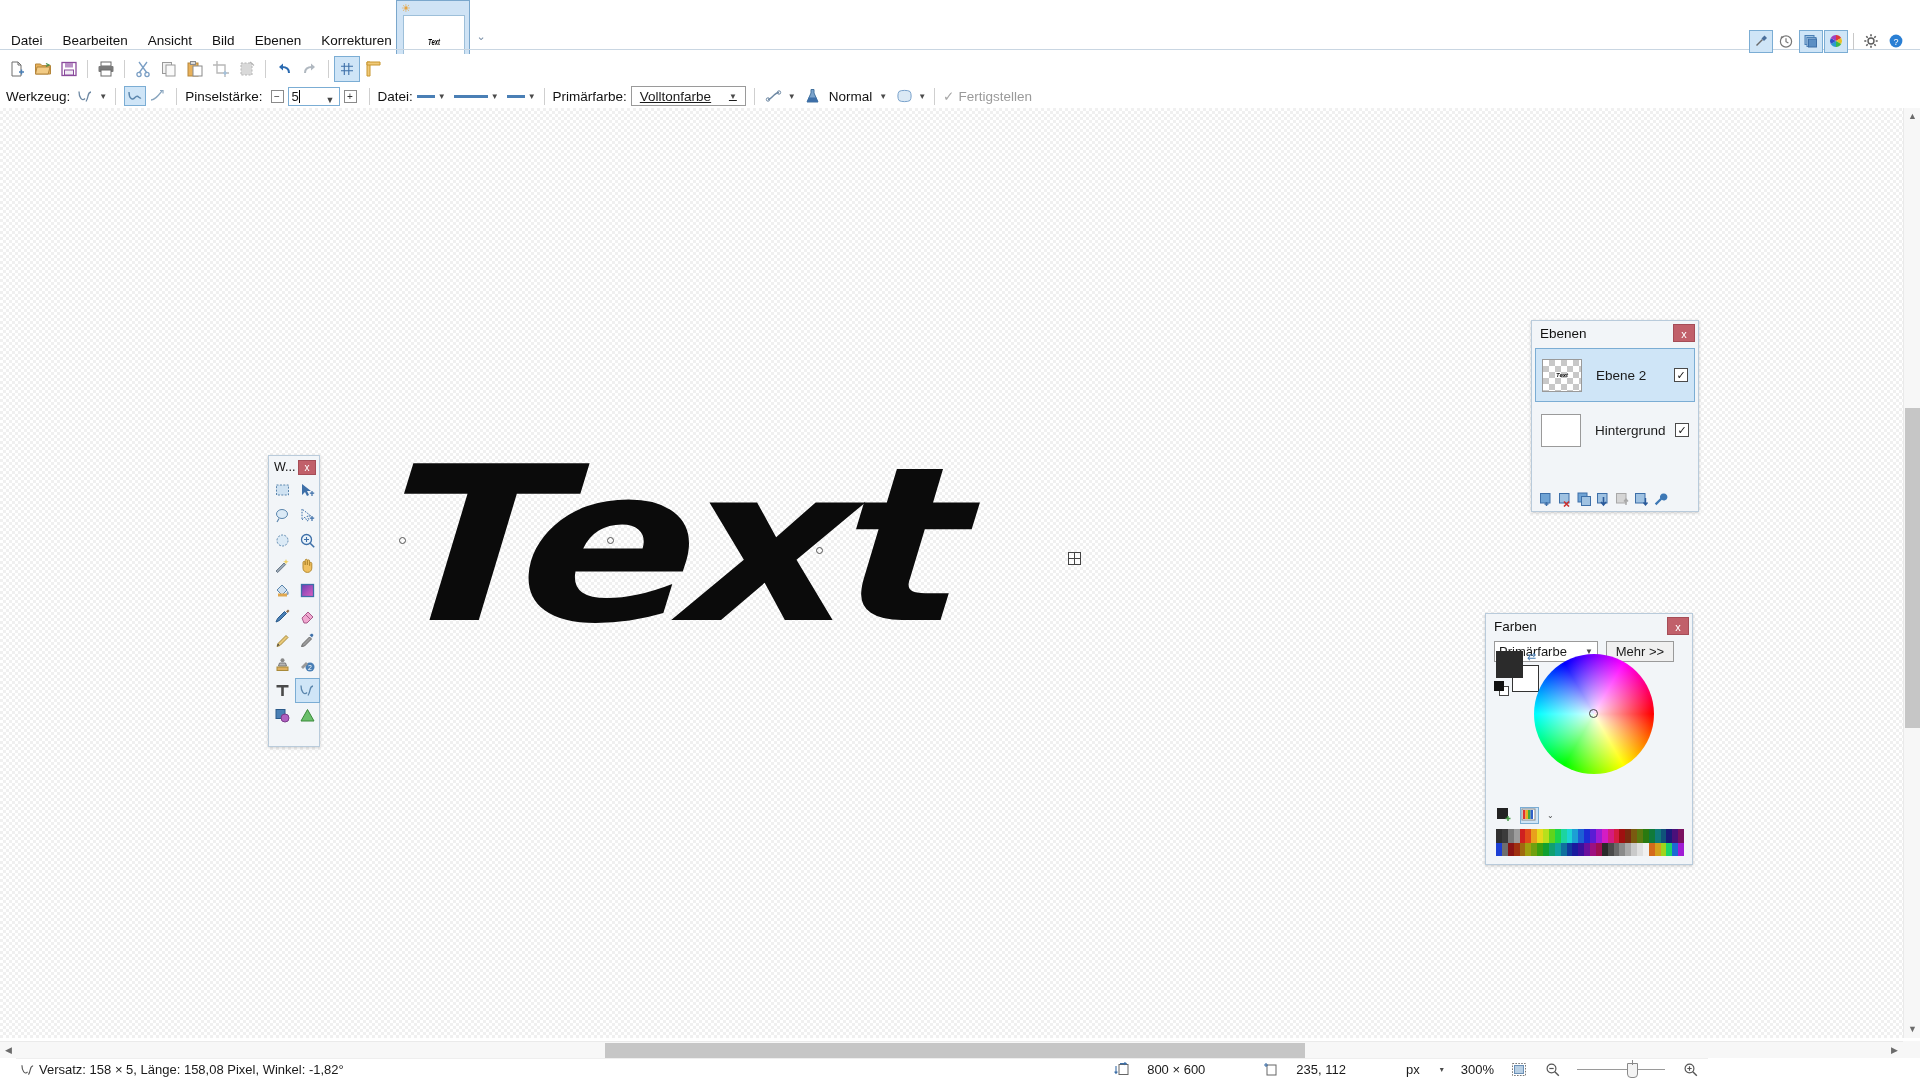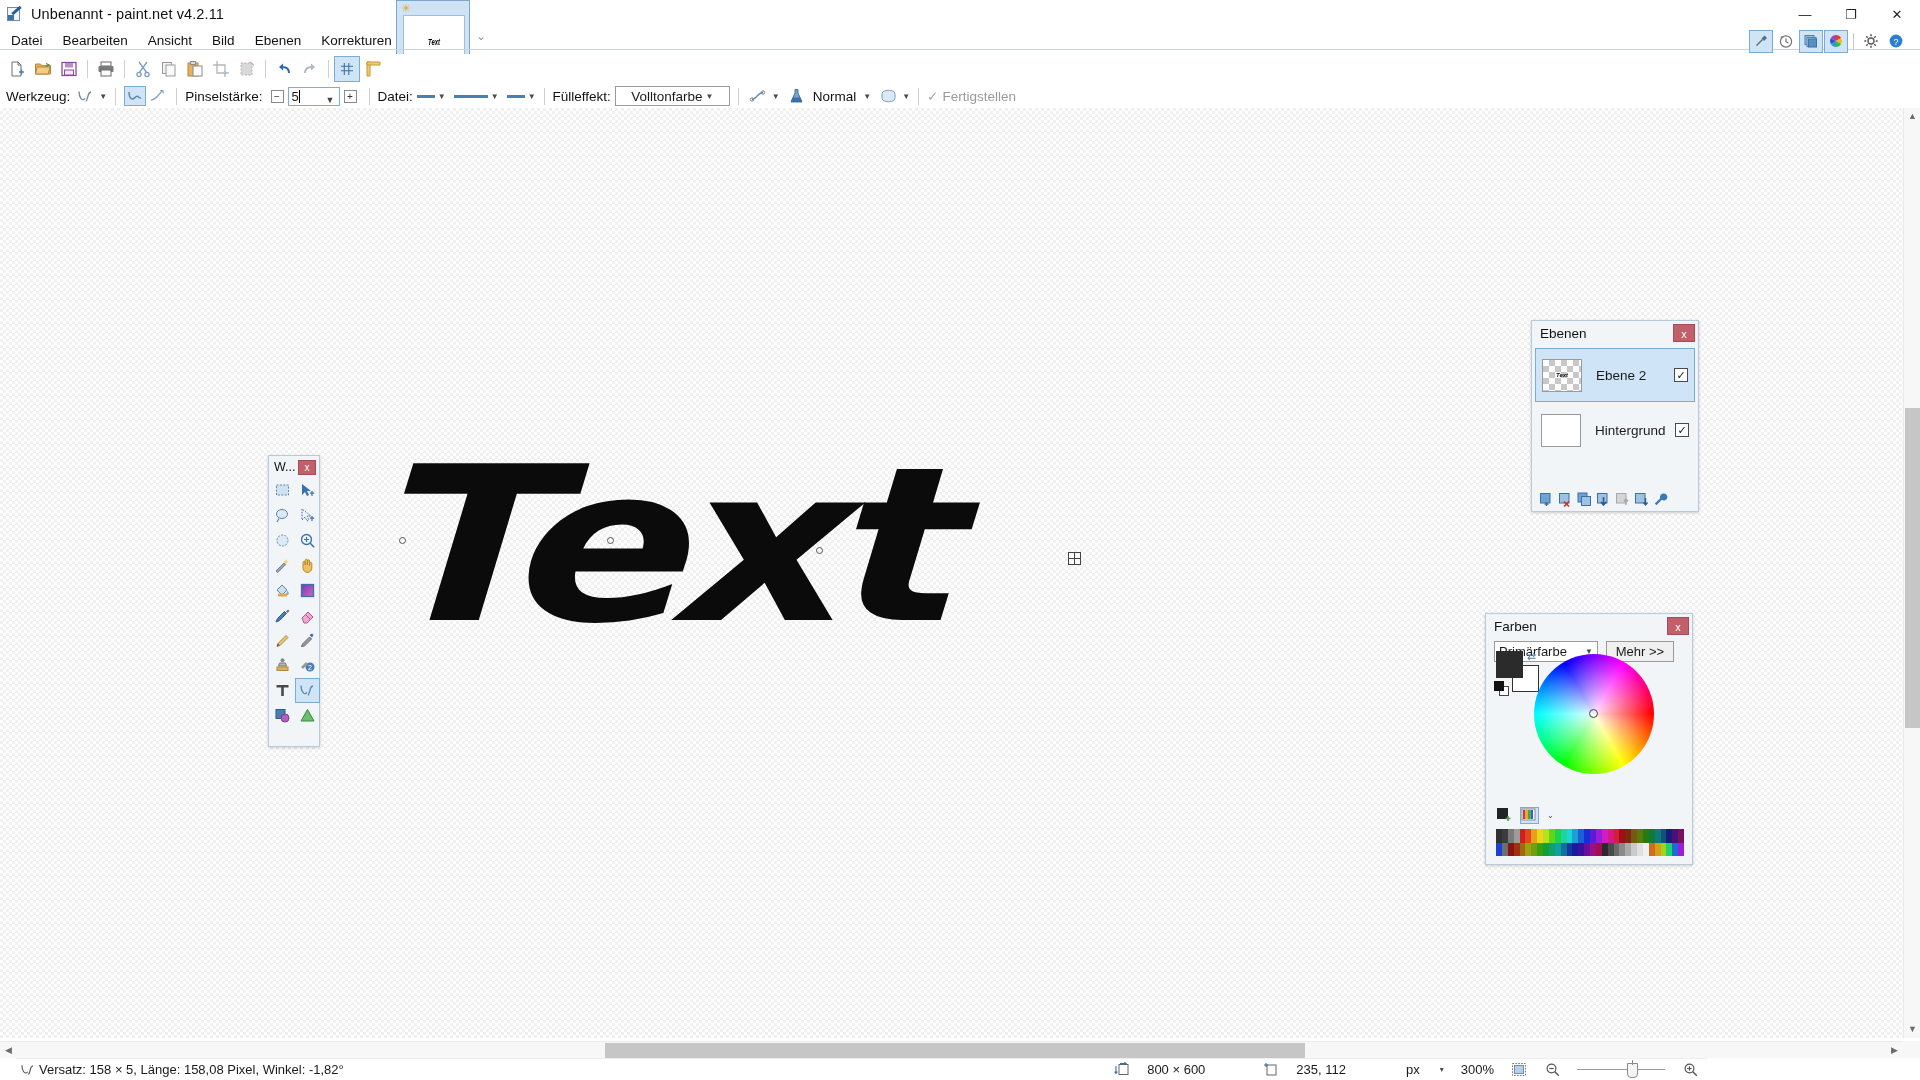--- a/index.html
+++ b/index.html
@@ -137,22 +137,23 @@
   }
   .spin-box .sb-caret {
     position:absolute; right:4px; top:4px; font-size:9px; color:#444;
   }
   .pm-btn {
     width: 13px; height: 13px; border: 1px solid #8a8a8a; background: #fff;
     font-size: 10px; line-height: 11px; text-align: center; color: #333; margin: 0 4px;
   }
   .combo {
     height: 20px; border: 1px solid #9a9a9a; background: #fff;
-    display: flex; align-items: center; padding: 0 20px; font-size: 13.5px;
-    justify-content: center;
+    display: flex; align-items: center; padding: 0 8px; font-size: 13.5px;
+    justify-content: space-between;
+    text-decoration: underline;
   }
   .line-swatch { display:inline-block; height:3px; background:#4a7fb5; vertical-align:3px;}
 
   
   .canvasarea {
     position: absolute; left: 0; top: 108px; width: 1920px; height: 930px;
     background: #ffffff;
     background-image:
       linear-gradient(45deg, #f0f0f0 25%, transparent 25%, transparent 75%, #f0f0f0 75%),
       linear-gradient(45deg, #f0f0f0 25%, transparent 25%, transparent 75%, #f0f0f0 75%);
@@ -345,33 +346,20 @@
   }
   .zoom-slider .knob:before {
     content:""; position:absolute; left:4px; top:-4px; width:1px; height:5px; background:#8a8a8a;
   }
 </style>
 </head>
 <body>
 
 <div id="app">
 
-  <div class="titlebar">
-    <div class="title-icon">
-      <div class="ti-page"></div>
-        <div class="ti-brush"></div>
-        <div class="ti-blue"></div>
-    </div>
-    <div class="title-text">Unbenannt - paint.net v4.2.11</div>
-    <div class="win-controls">
-      <div class="win-btn">—</div>
-      <div class="win-btn">❐</div>
-      <div class="win-btn close">✕</div>
-    </div>
-  </div>
 
   <div class="menubar">
     <div class="menu-item">Datei</div>
     <div class="menu-item">Bearbeiten</div>
     <div class="menu-item">Ansicht</div>
     <div class="menu-item">Bild</div>
     <div class="menu-item">Ebenen</div>
     <div class="menu-item">Korrekturen</div>
     <div class="menu-item">Effekte</div>
   </div>
@@ -563,21 +551,21 @@
     <span class="pm-btn">+</span>
     <div class="opt-sep"></div>
     <span class="opt-label">Datei:</span>
     <span class="line-swatch" style="width:18px;"></span>
     <span class="caret">▼</span>
     <span class="line-swatch" style="width:34px;margin-left:8px;"></span>
     <span class="caret">▼</span>
     <span class="line-swatch" style="width:18px;margin-left:8px;"></span>
     <span class="caret">▼</span>
     <div class="opt-sep"></div>
-    <span class="opt-label">Fülleffekt:</span>
+    <span class="opt-label">Primärfarbe:</span>
     <span class="combo" style="width:115px;">
       <span>Volltonfarbe</span>
       <span class="caret">▼</span>
     </span>
     <div class="opt-sep"></div>
     <span class="opt-ico">
       <svg width="18" height="14" viewBox="0 0 18 14">
         <path d="M3 10.5C7 10.5 9 3.5 14 3.5" fill="none" stroke="#6d88a3" stroke-width="1.3"></path>
         <circle cx="3" cy="10.5" r="1.7" fill="none" stroke="#6d88a3"></circle>
         <circle cx="14" cy="3.5" r="1.7" fill="none" stroke="#6d88a3"></circle>

